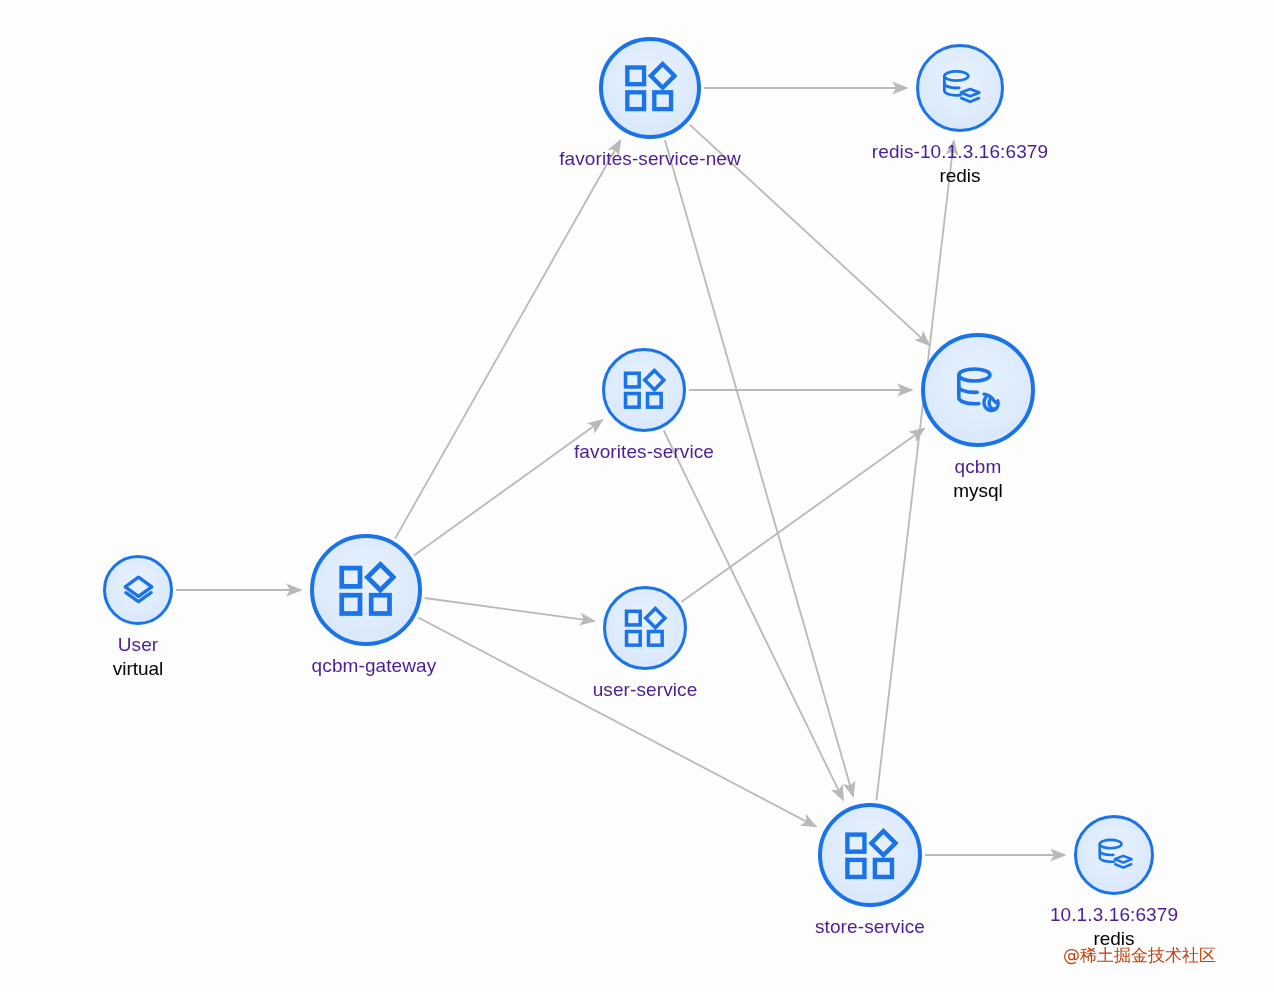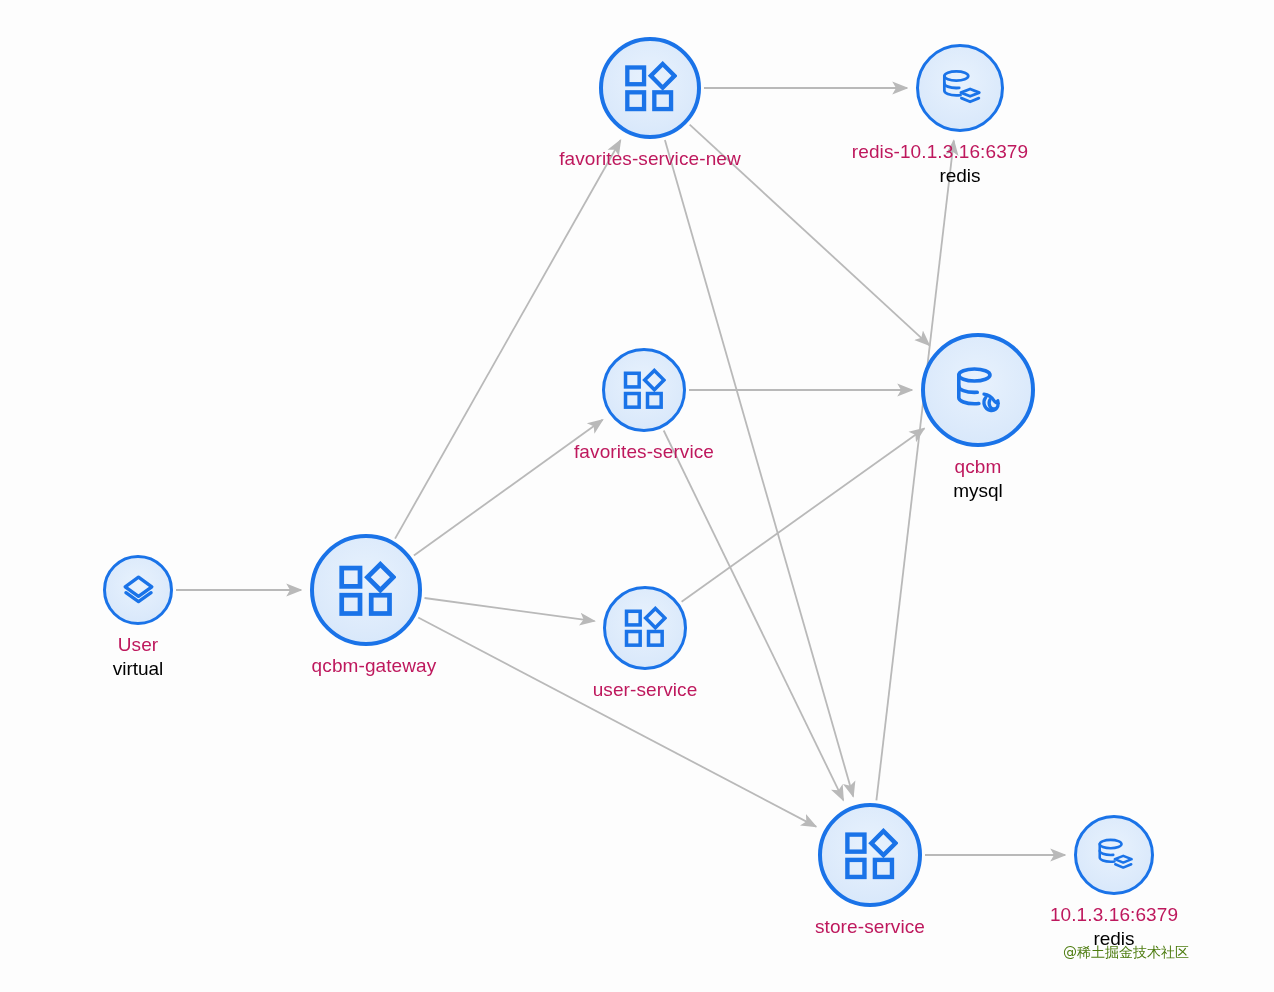--- a/index.html
+++ b/index.html
@@ -16,38 +16,38 @@
     border-radius:50%;
     box-sizing:border-box;
     background:radial-gradient(circle at 50% 42%, #e8f2fd 0%, #dceafb 62%, #d3e5fa 100%);
     border:4px solid #1a73e8;
     display:flex;align-items:center;justify-content:center;
   }
   .node-circle.thin{border-width:3px;}
   .node-label{
     position:absolute;
     text-align:center;
-    color:#be185d;
+    color:#4c1d95;
     font-size:19px;
     line-height:24px;
     white-space:nowrap;
     letter-spacing:0.1px;
   }
   .node-sublabel{
     position:absolute;
     text-align:center;
     color:#000000;
     font-size:19px;
     line-height:24px;
     white-space:nowrap;
   }
   .watermark{
     position:absolute;
-    color:#4d7c0f;
-    font-size:14px;
+    color:#c2410c;
+    font-size:17px;
     white-space:nowrap;
     font-family:"DejaVu Sans",sans-serif;
   }
   .ico{display:block;}
 </style>
 </head>
 <body>
 
 <div id="stage">
   <svg id="graph" viewBox="0 0 1274 992" xmlns="http://www.w3.org/2000/svg">
@@ -128,21 +128,21 @@
       <div class="node-label" style="left: 570px; top: 915px; width: 600px;">store-service</div>
       <div class="node-circle thin" style="left: 916px; top: 44px; width: 88px; height: 88px;">
         <svg class="ico" width="46" height="46" viewBox="0 0 100 100">
       <ellipse cx="42" cy="24" rx="26" ry="10" fill="none" stroke="#1a73e8" stroke-width="6"></ellipse>
       <path d="M16 24 V56 c0 5.5 11.6 10 26 10 3.2 0 6.3-.2 9.1-.6" fill="none" stroke="#1a73e8" stroke-width="6" stroke-linecap="round"></path>
       <path d="M16 40 c0 5.5 11.6 10 26 10 2.2 0 4.3-.1 6.3-.3" fill="none" stroke="#1a73e8" stroke-width="6" stroke-linecap="round"></path>
       <path d="M72 52 L92 60 L72 68 L52 60 Z" fill="none" stroke="#1a73e8" stroke-width="6" stroke-linejoin="round"></path>
       <path d="M53 72 L72 80 L91 72" fill="none" stroke="#1a73e8" stroke-width="6" stroke-linecap="round" stroke-linejoin="round"></path>
     </svg>
       </div>
-      <div class="node-label" style="left: 640px; top: 140px; width: 600px;">redis-10.1.3.16:6379</div>
+      <div class="node-label" style="left: 660px; top: 140px; width: 600px;">redis-10.1.3.16:6379</div>
       <div class="node-sublabel" style="left: 660px; top: 164px; width: 600px;">redis</div>
       <div class="node-circle" style="left: 921px; top: 333px; width: 114px; height: 114px;">
         <svg class="ico" width="60" height="60" viewBox="0 0 100 100">
       <ellipse cx="44" cy="25" rx="26" ry="10" fill="none" stroke="#1a73e8" stroke-width="6"></ellipse>
       <path d="M18 25 V63 c0 5.5 11.6 10 26 10 2.6 0 5.1-.15 7.4-.43" fill="none" stroke="#1a73e8" stroke-width="6" stroke-linecap="round"></path>
       <path d="M18 44 c0 5.5 11.6 10 26 10 1.6 0 3.2-.05 4.7-.16" fill="none" stroke="#1a73e8" stroke-width="6" stroke-linecap="round"></path>
       <path d="M60 57 c7 1 13 5 17 11 2 3 4 4 7 4 M63 62 c-3 4-4 9-2 14 1.5 4 5 7 9 8
                6 1 11-2 13-7 1-3 1-6 0-9" fill="none" stroke="#1a73e8" stroke-width="5.5" stroke-linecap="round" stroke-linejoin="round"></path>
       <path d="M70 66 c-2 4-2 8 0 11.5 2 3.5 6 5 9.5 3.5" fill="none" stroke="#1a73e8" stroke-width="5.5" stroke-linecap="round"></path>
     </svg>

